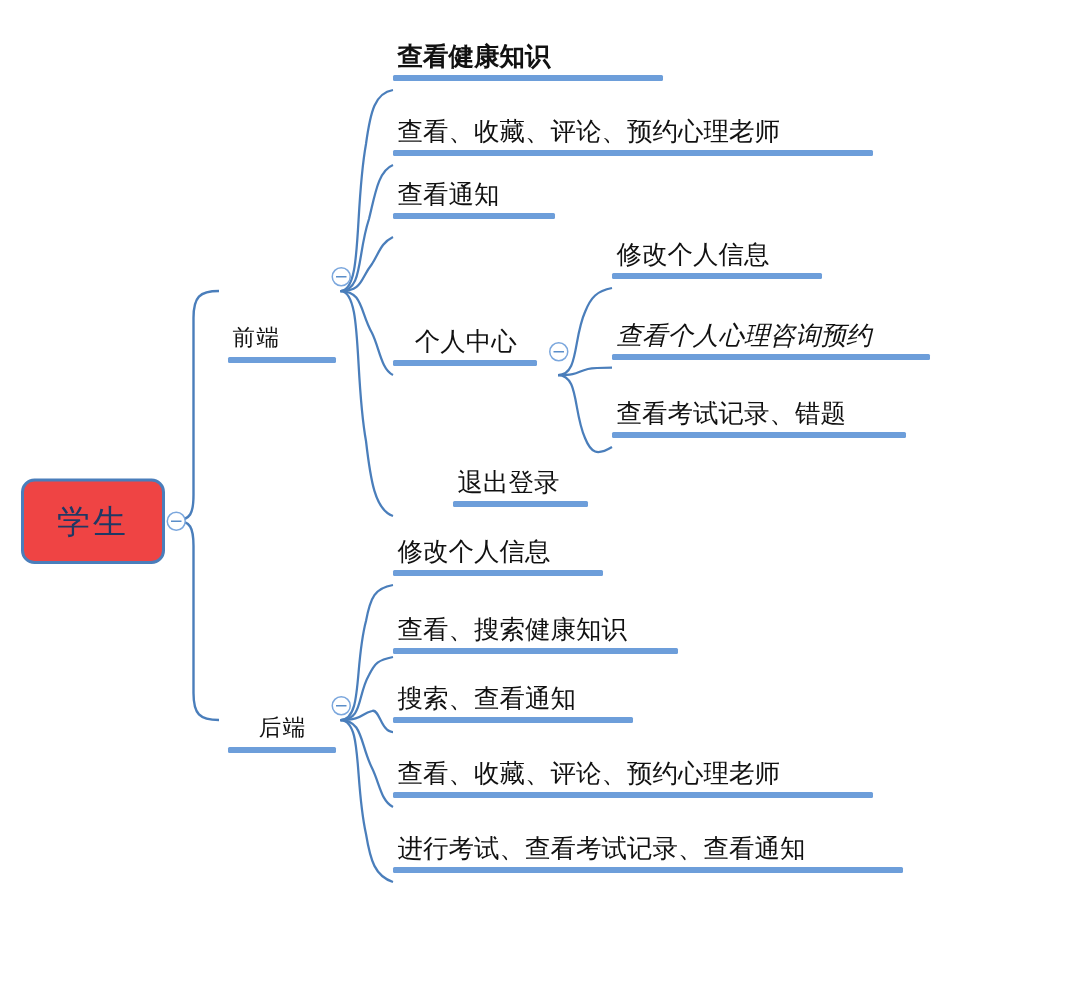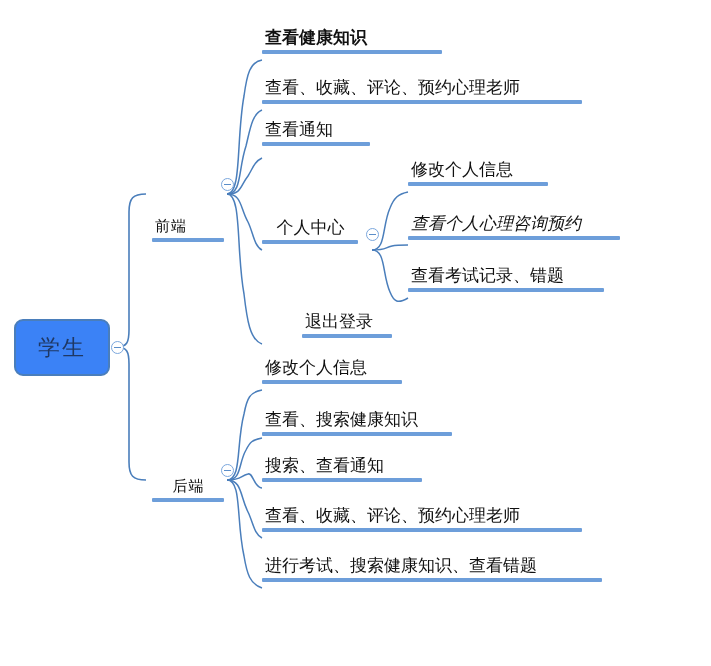--- a/index.html
+++ b/index.html
@@ -30,21 +30,21 @@
     box-sizing: border-box;
   }
   
   .root-node {
     left: 14px;
     top: 319px;
     width: 96px;
     height: 57px;
     border: 2px solid #4a7ebb;
     border-radius: 9px;
-    background: #3b82f6;
+    background: #ef4444;
     display: flex;
     align-items: center;
     justify-content: center;
   }
   .root-label {
     font-size: 22px;
     color: #1f3864;
     letter-spacing: 2px;
     line-height: 1;
   }
@@ -194,17 +194,17 @@
     <span class="txt">搜索、查看通知</span>
     <span class="bar"></span>
   </div>
 
   <div class="branch lvl2" style="left:262px; top:506px; width:320px;">
     <span class="txt">查看、收藏、评论、预约心理老师</span>
     <span class="bar"></span>
   </div>
 
   <div class="branch lvl2" style="left:262px; top:556px; width:340px;">
-    <span class="txt">进行考试、搜索健康知识、查看错题</span>
+    <span class="txt">进行考试、查看考试记录、查看通知</span>
     <span class="bar"></span>
   </div>
 
 </div>
 
 </body></html>

